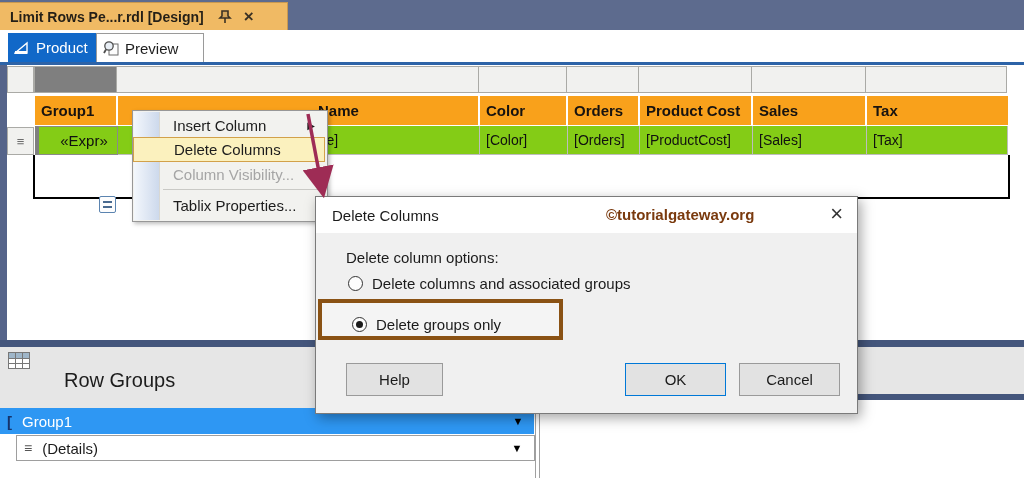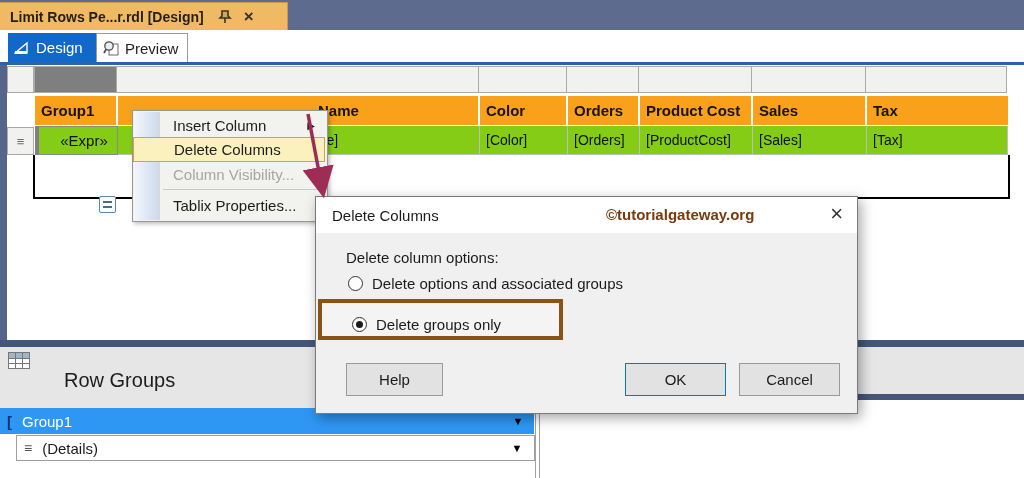--- a/index.html
+++ b/index.html
@@ -13,21 +13,21 @@
              border-top:1px solid #c89850; border-right:1px solid #c89850;
              display:flex; align-items:center; padding:0 8px 0 10px; }
   .doc-tab-label { font-size:14px; font-weight:bold; color:#241f17; white-space:nowrap; }
   .doc-tab .pin { margin-left:14px; width:14px; height:15px; cursor:pointer; }
   .doc-tab .closex { margin-left:12px; font-size:17px; line-height:15px; color:#3a3124; cursor:pointer; font-weight:bold; }
 
   
   .tabstrip { left:0; top:30px; width:1024px; height:32px; background:#ffffff; }
   .vtab { position:absolute; top:3px; height:29px; display:flex; align-items:center; font-size:15px; cursor:pointer; }
   .vtab-design { left:8px; width:88px; background:#1168c8; color:#fff; padding-left:6px; }
-  .vtab-preview { left:96px; width:92px; background:#fff; color:#1e1e1e;
+  .vtab-preview { left:96px; width:108px; background:#fff; color:#1e1e1e;
                   border:1px solid #9a9a9a; border-bottom:none; padding-left:6px; }
   .vtab .ic { margin-right:5px; display:inline-flex; }
   .blue-rule { left:0; top:62px; width:1024px; height:3px; background:#2d63a7; }
 
   
   .surface { left:0; top:65px; width:1024px; height:275px; background:#ffffff; }
   .left-strip { left:0; top:65px; width:7px; height:343px; background:#55648a; }
 
   .corner-cell { left:7px; top:66px; width:27px; height:27px; background:#f1f1ef; border:1px solid #aaaaa6; }
   .col-handles { left:34px; top:66px; height:27px; display:flex; }
@@ -145,21 +145,21 @@
 </div>
 
 <div class="abs tabstrip">
   <div class="vtab vtab-design">
     <span class="ic">
       <svg width="17" height="16" viewBox="0 0 17 16">
           <path d="M1 13 L13 13 L13 3 Z" fill="none" stroke="#ffffff" stroke-width="1.4"></path>
           <rect x="1" y="11" width="12" height="3" fill="#ffffff"></rect>
         </svg>
     </span>
-    <span>Design</span>
+    <span>Product</span>
   </div>
   <div class="vtab vtab-preview">
     <span class="ic">
       <svg width="17" height="16" viewBox="0 0 17 16">
           <rect x="6" y="4" width="9" height="11" fill="#fdfdfd" stroke="#6b6b6b"></rect>
           <circle cx="6" cy="6" r="4.2" fill="#e8eef5" stroke="#4e4e4e" stroke-width="1.3"></circle>
           <line x1="3" y1="9.5" x2="1" y2="13" stroke="#4e4e4e" stroke-width="1.8"></line>
         </svg>
     </span>
     <span>Preview</span>
@@ -272,21 +272,21 @@
 <div class="abs dialog">
   <div class="dlg-titlebar">
     <span class="dlg-title">Delete Columns</span>
   </div>
   <span class="dlg-mark">©tutorialgateway.org</span>
   <span class="dlg-close">×</span>
   <div class="dlg-prompt">Delete column options:</div>
 
   <div class="radio-row r1">
     <span class="rb"></span>
-    <span>Delete options and associated groups</span>
+    <span>Delete columns and associated groups</span>
   </div>
 
   <div class="brown-box">
     <div class="radio-row r2">
       <span class="rb">
           <span class="dot"></span>
         </span>
       <span>Delete groups only</span>
     </div>
   </div>

